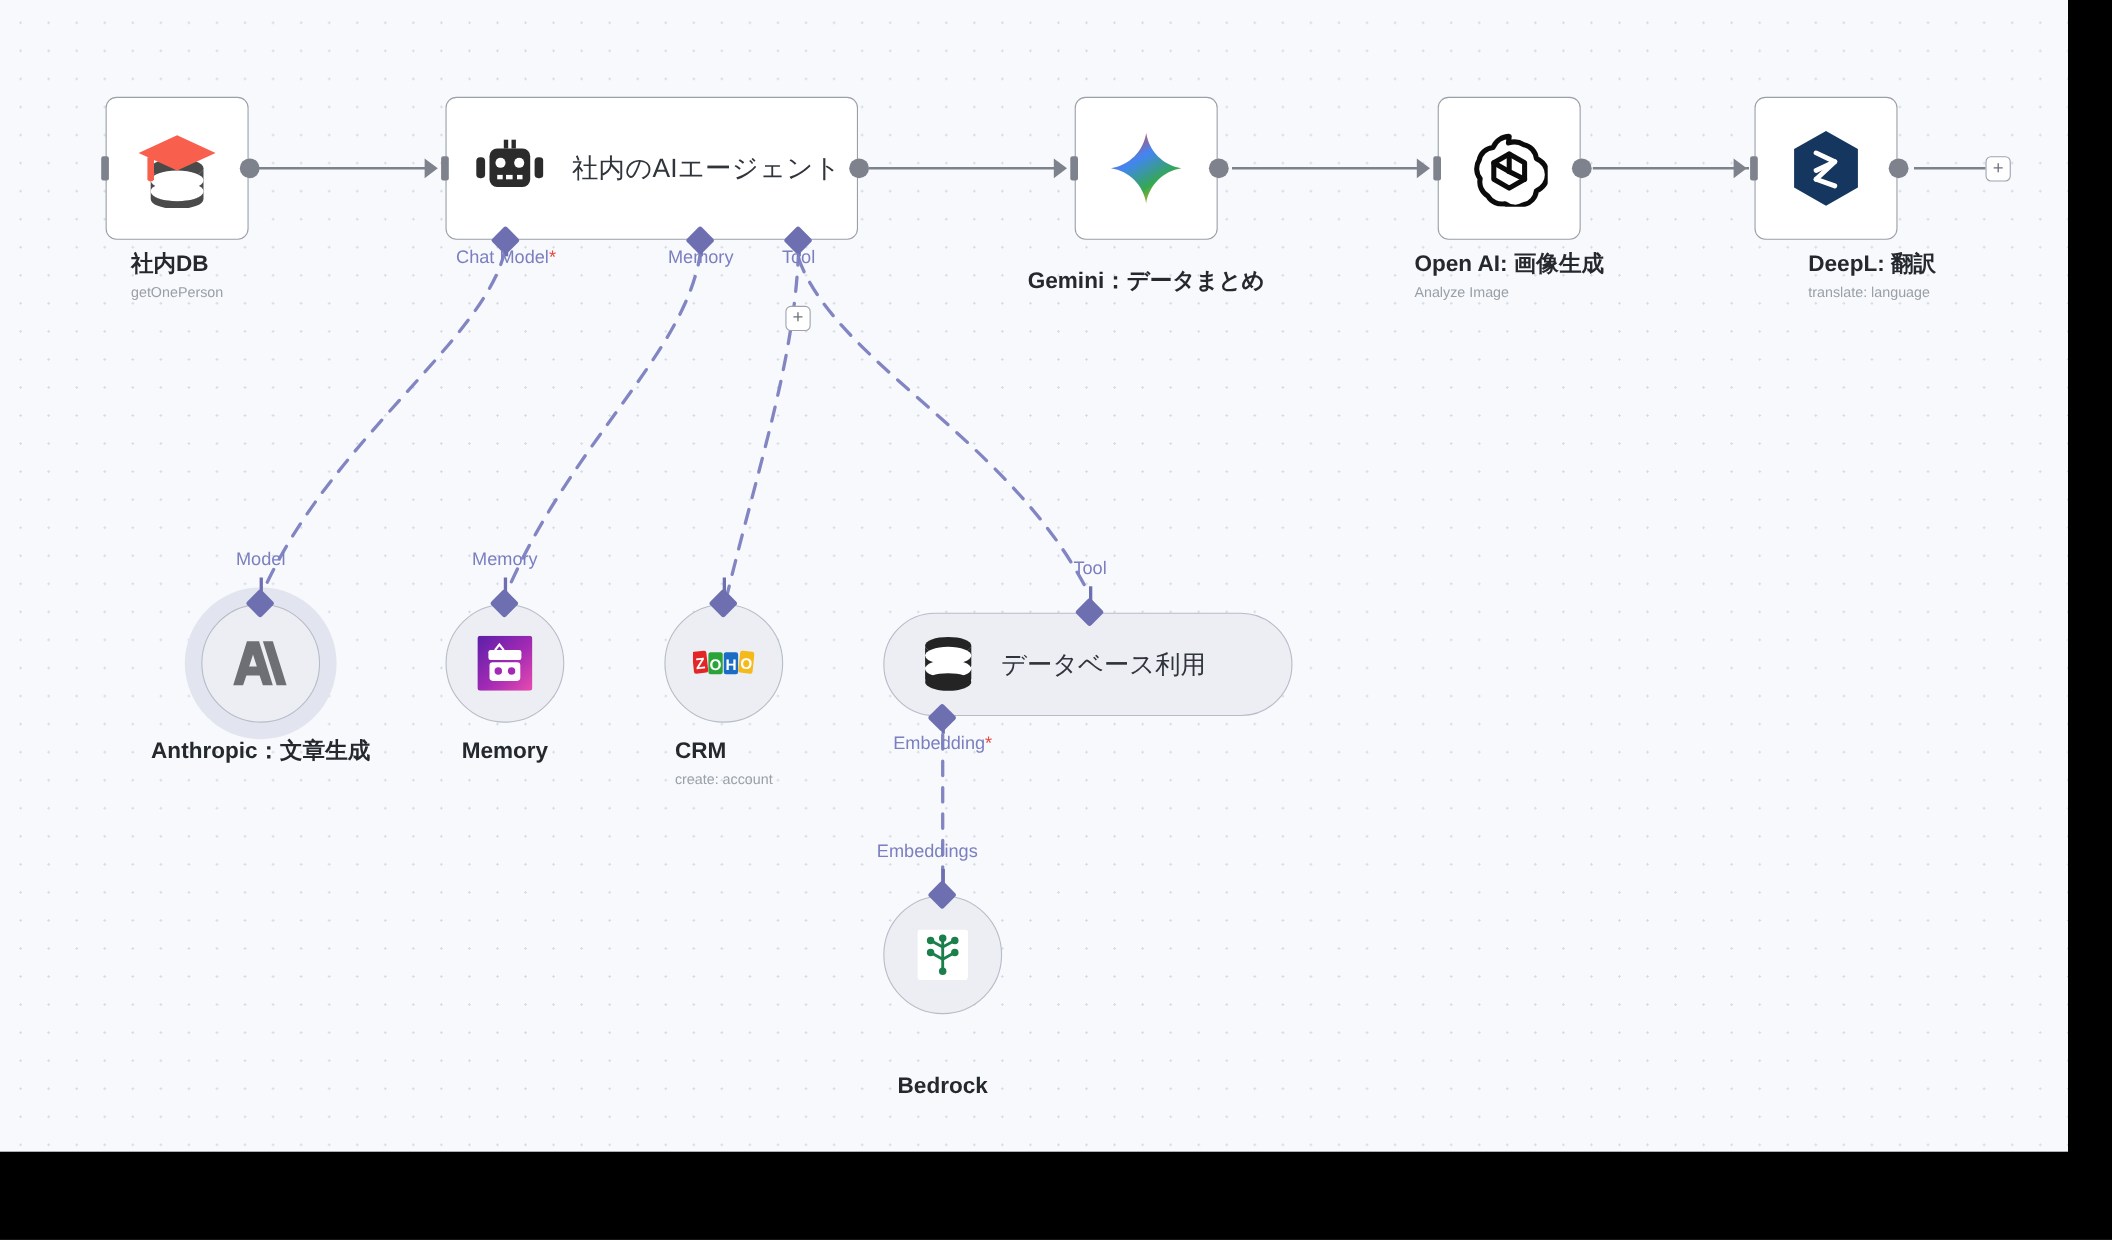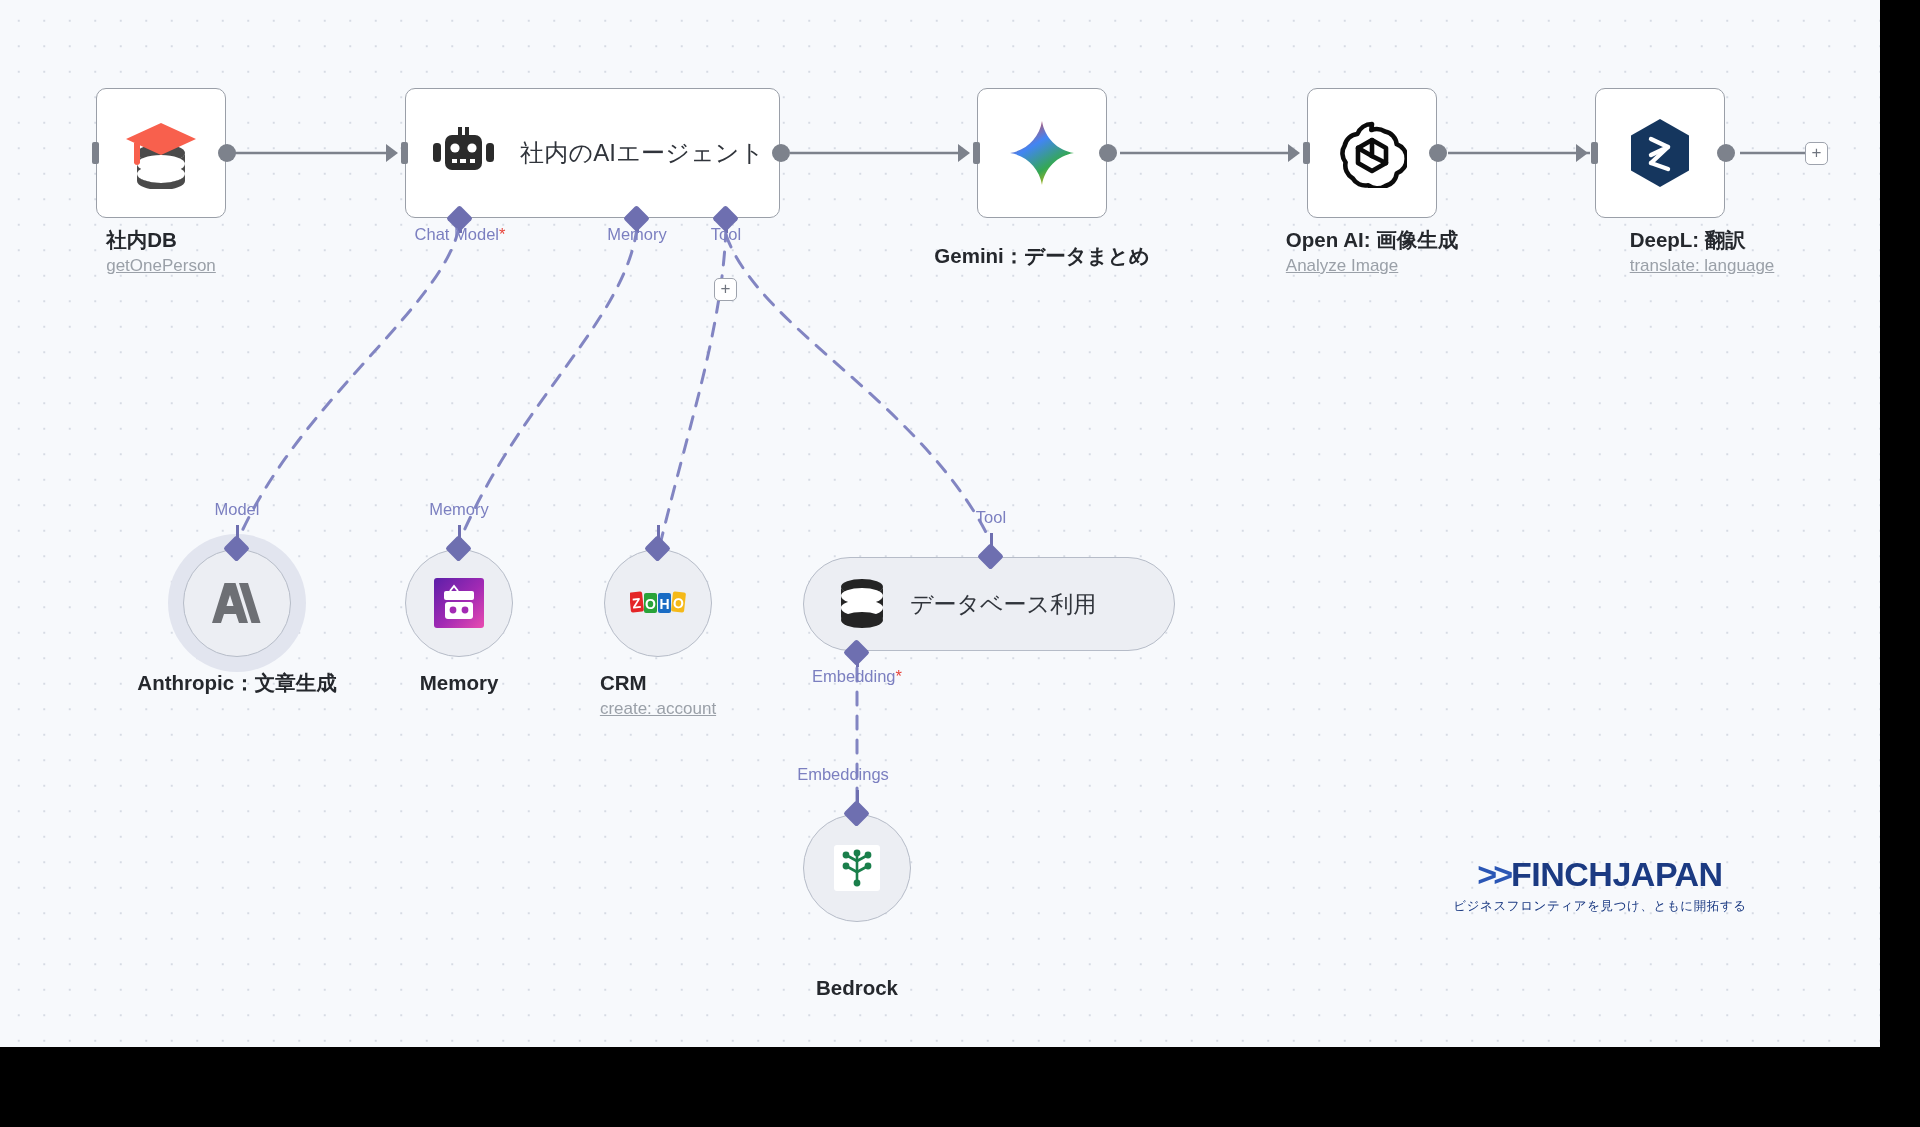--- a/index.html
+++ b/index.html
@@ -123,25 +123,24 @@
     white-space: nowrap;
     transform: translateX(-50%);
   }
   .cap-title {
     font-size: 20.5px;
     font-weight: 700;
     color: #25282d;
     line-height: 27px;
   }
   .cap-sub {
-    font-size: 17px;
+    font-size: 13px;
     color: #9aa0a8;
     line-height: 25px;
     font-weight: 400;
-    text-decoration: underline;
   }
 
   
   .port-in {
     position: absolute;
     width: 7px;
     height: 22px;
     background: #7d828c;
     border-radius: 2px;
   }
@@ -480,20 +479,14 @@
       </svg>
     </div>
     <div class="diamond" style="left:44px; top:-10px;"></div>
     <div class="stub" style="left:52.5px; top:-24px; height:15px;"></div>
     <div class="sub-label" style="left:40px; top:-49px;">Embeddings</div>
     <div class="caption" style="left:54px; top:120px;margin-top:40px;">
       <div class="cap-title">Bedrock</div>
     </div>
   </div>
 
-  <div id="watermark">
-    <div class="wm-main">
-      <span class="wm-chev">&gt;&gt;</span><span>FINCHJAPAN</span>
-    </div>
-    <div class="wm-sub">ビジネスフロンティアを見つけ、ともに開拓する</div>
-  </div>
 
 </div>
 
 </body></html>

